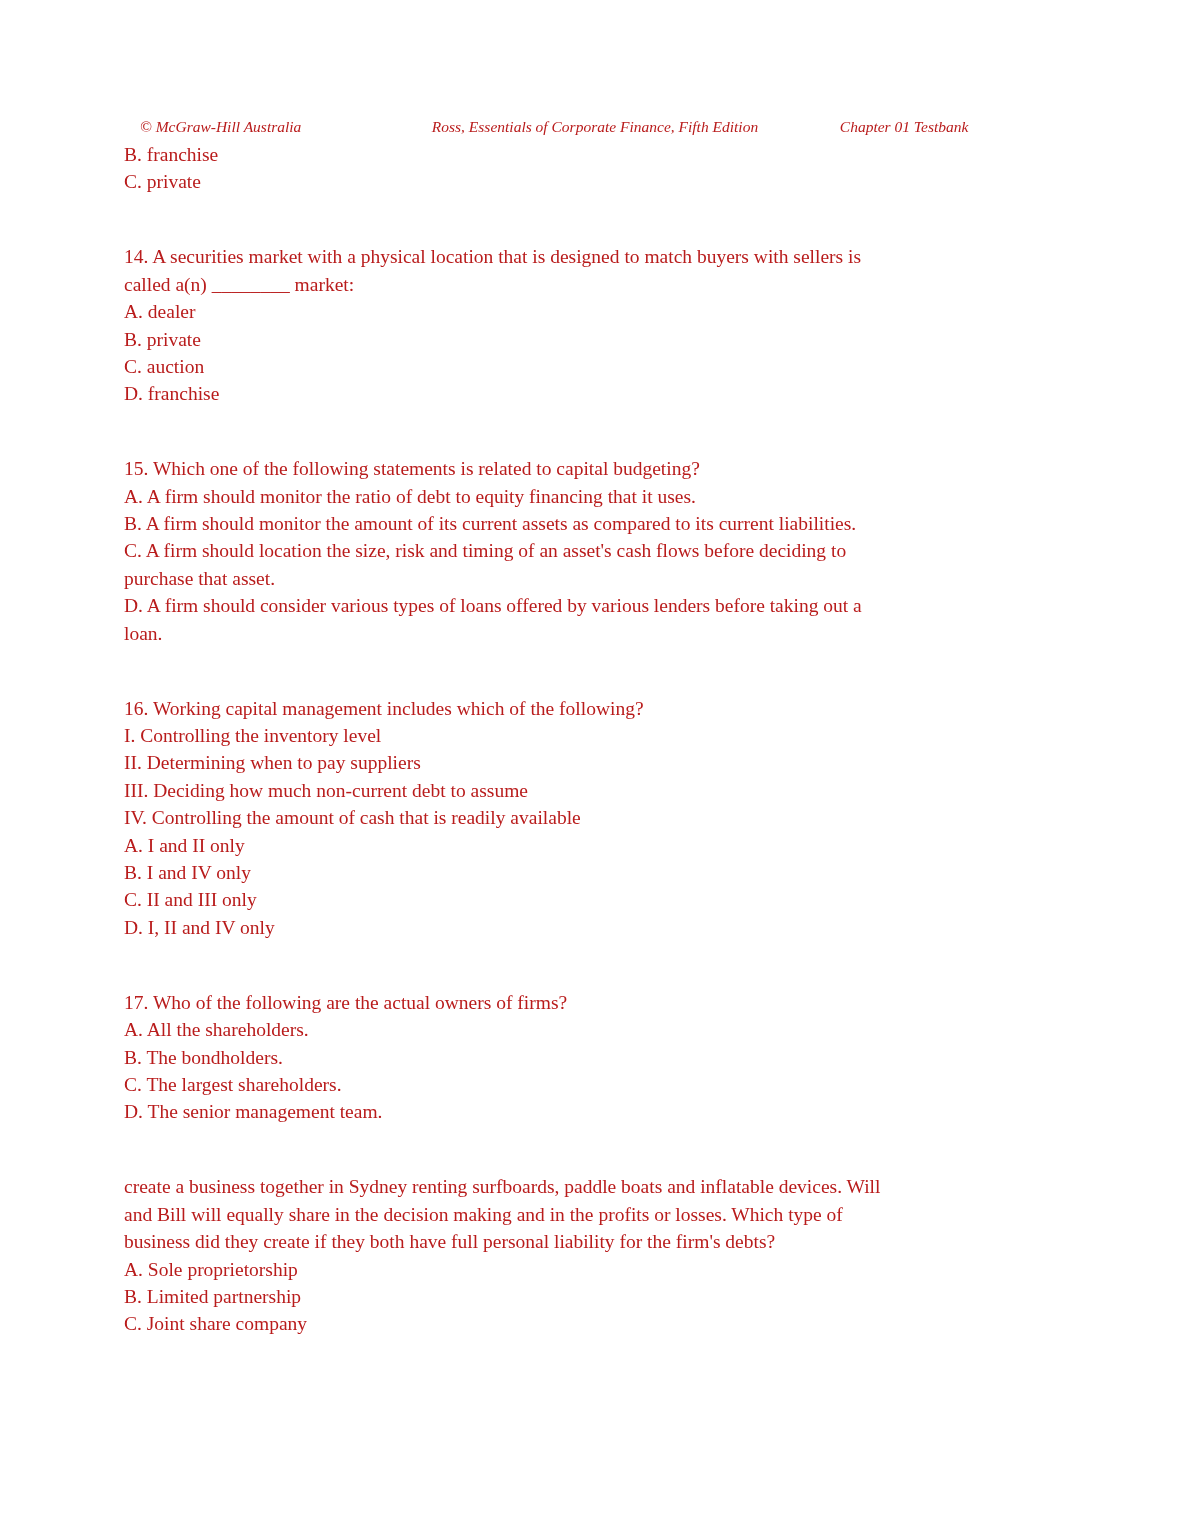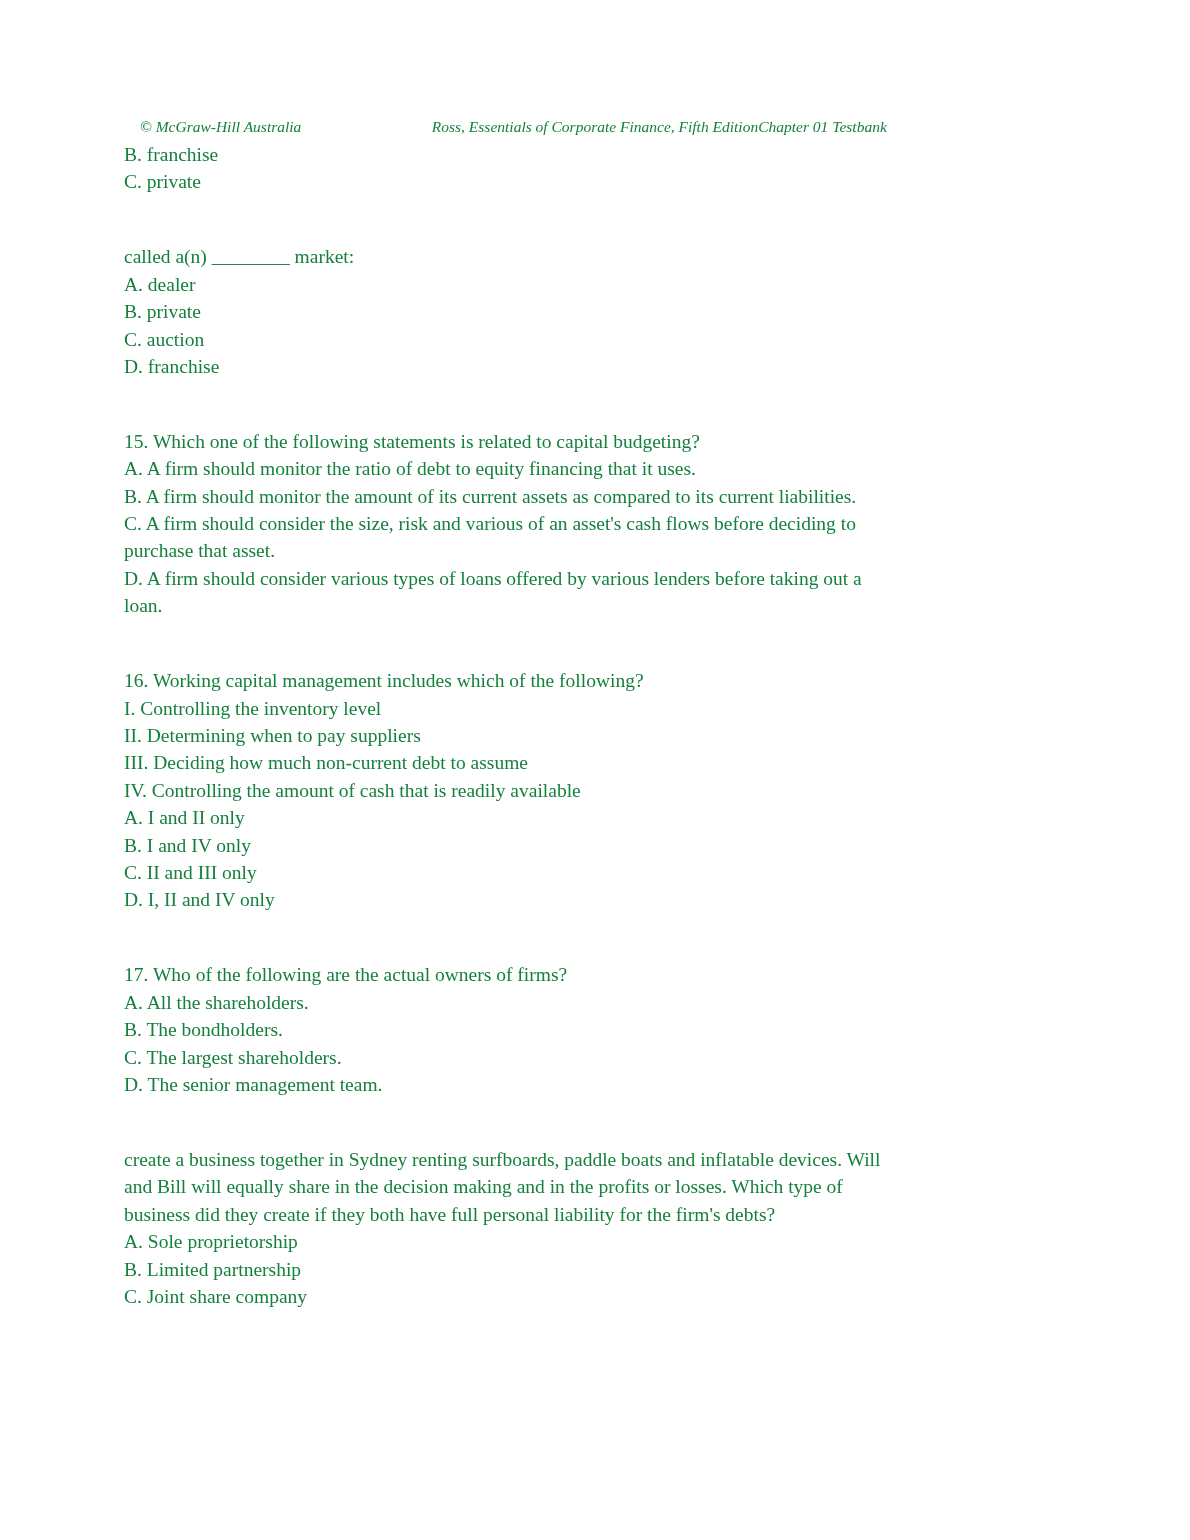--- a/index.html
+++ b/index.html
@@ -5,39 +5,39 @@
   html, body {
     margin: 0;
     padding: 0;
     background: #ffffff;
   }
   .page {
     position: relative;
     width: 1190px;
     height: 1528px;
     background: #ffffff;
-    color: #15803d;
+    color: #b91c1c;
     font-family: "Liberation Serif", "DejaVu Serif", serif;
     overflow: hidden;
   }
   .page-header {
     position: absolute;
     top: 69px;
     left: 140px;
     width: 910px;
     display: flex;
     align-items: baseline;
     font-style: italic;
     font-size: 15.5px;
     line-height: 20px;
     white-space: nowrap;
   }
   .h-left  { flex: 1 1 0; text-align: left; }
   .h-center{ flex: 0 0 auto; text-align: center; margin-top: 48px; }
-  .h-right { flex: 1 1 0; text-align: left; }
+  .h-right { flex: 1 1 0; text-align: center; }
 
   .document-body {
     position: absolute;
     top: 141px;
     left: 124px;
     width: 910px;
     font-size: 19.5px;
     line-height: 27.4px;
   }
   .block { margin: 0 0 47.5px 0; }
@@ -54,31 +54,32 @@
     <span class="h-center">Ross, Essentials of Corporate Finance, Fifth Edition</span>
     <span class="h-right">Chapter 01 Testbank</span>
   </div>
 
   <div class="document-body">
       <div class="block">
         <div class="line">B. franchise</div>
         <div class="line">C. private</div>
       </div>
       <div class="block">
+        <div class="line">14. A securities market with a physical location that is designed to match buyers with sellers is</div>
         <div class="line">called a(n) ________ market:</div>
         <div class="line">A. dealer</div>
         <div class="line">B. private</div>
         <div class="line">C. auction</div>
         <div class="line">D. franchise</div>
       </div>
       <div class="block">
         <div class="line">15. Which one of the following statements is related to capital budgeting?</div>
         <div class="line">A. A firm should monitor the ratio of debt to equity financing that it uses.</div>
         <div class="line">B. A firm should monitor the amount of its current assets as compared to its current liabilities.</div>
-        <div class="line">C. A firm should consider the size, risk and various of an asset's cash flows before deciding to</div>
+        <div class="line">C. A firm should location the size, risk and timing of an asset's cash flows before deciding to</div>
         <div class="line">purchase that asset.</div>
         <div class="line">D. A firm should consider various types of loans offered by various lenders before taking out a</div>
         <div class="line">loan.</div>
       </div>
       <div class="block">
         <div class="line">16. Working capital management includes which of the following?</div>
         <div class="line">I. Controlling the inventory level</div>
         <div class="line">II. Determining when to pay suppliers</div>
         <div class="line">III. Deciding how much non-current debt to assume</div>
         <div class="line">IV. Controlling the amount of cash that is readily available</div>

